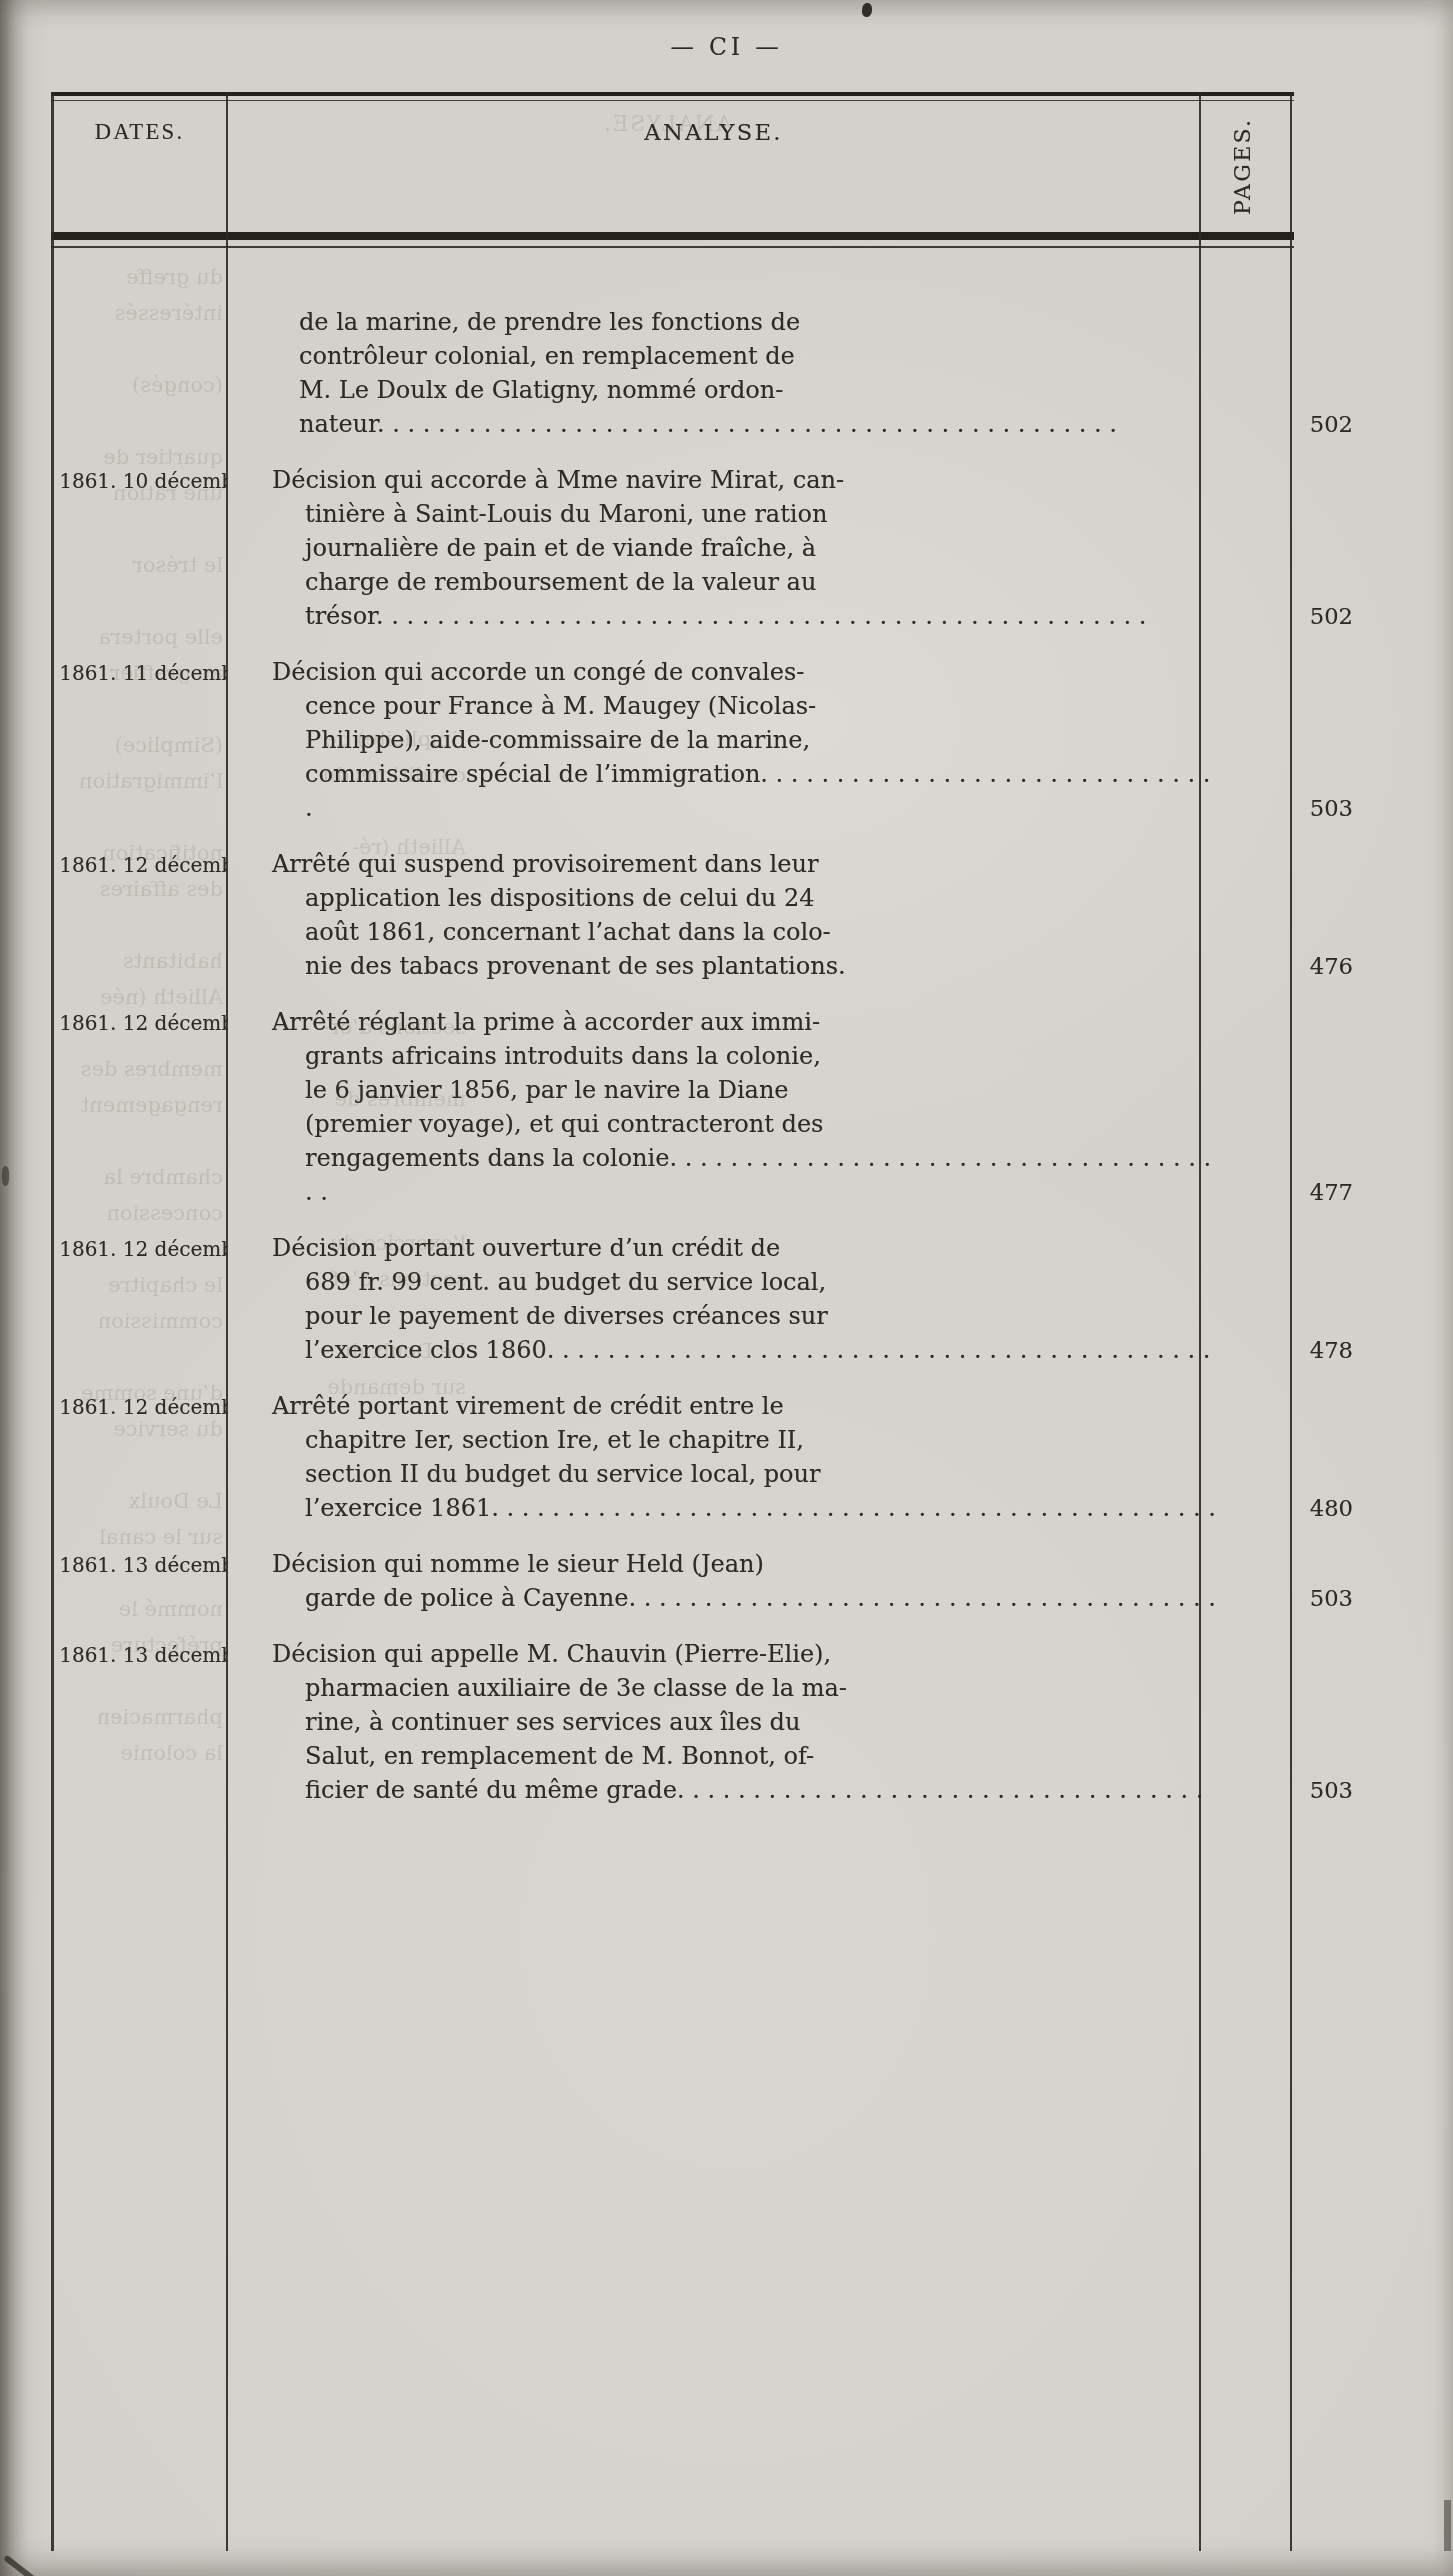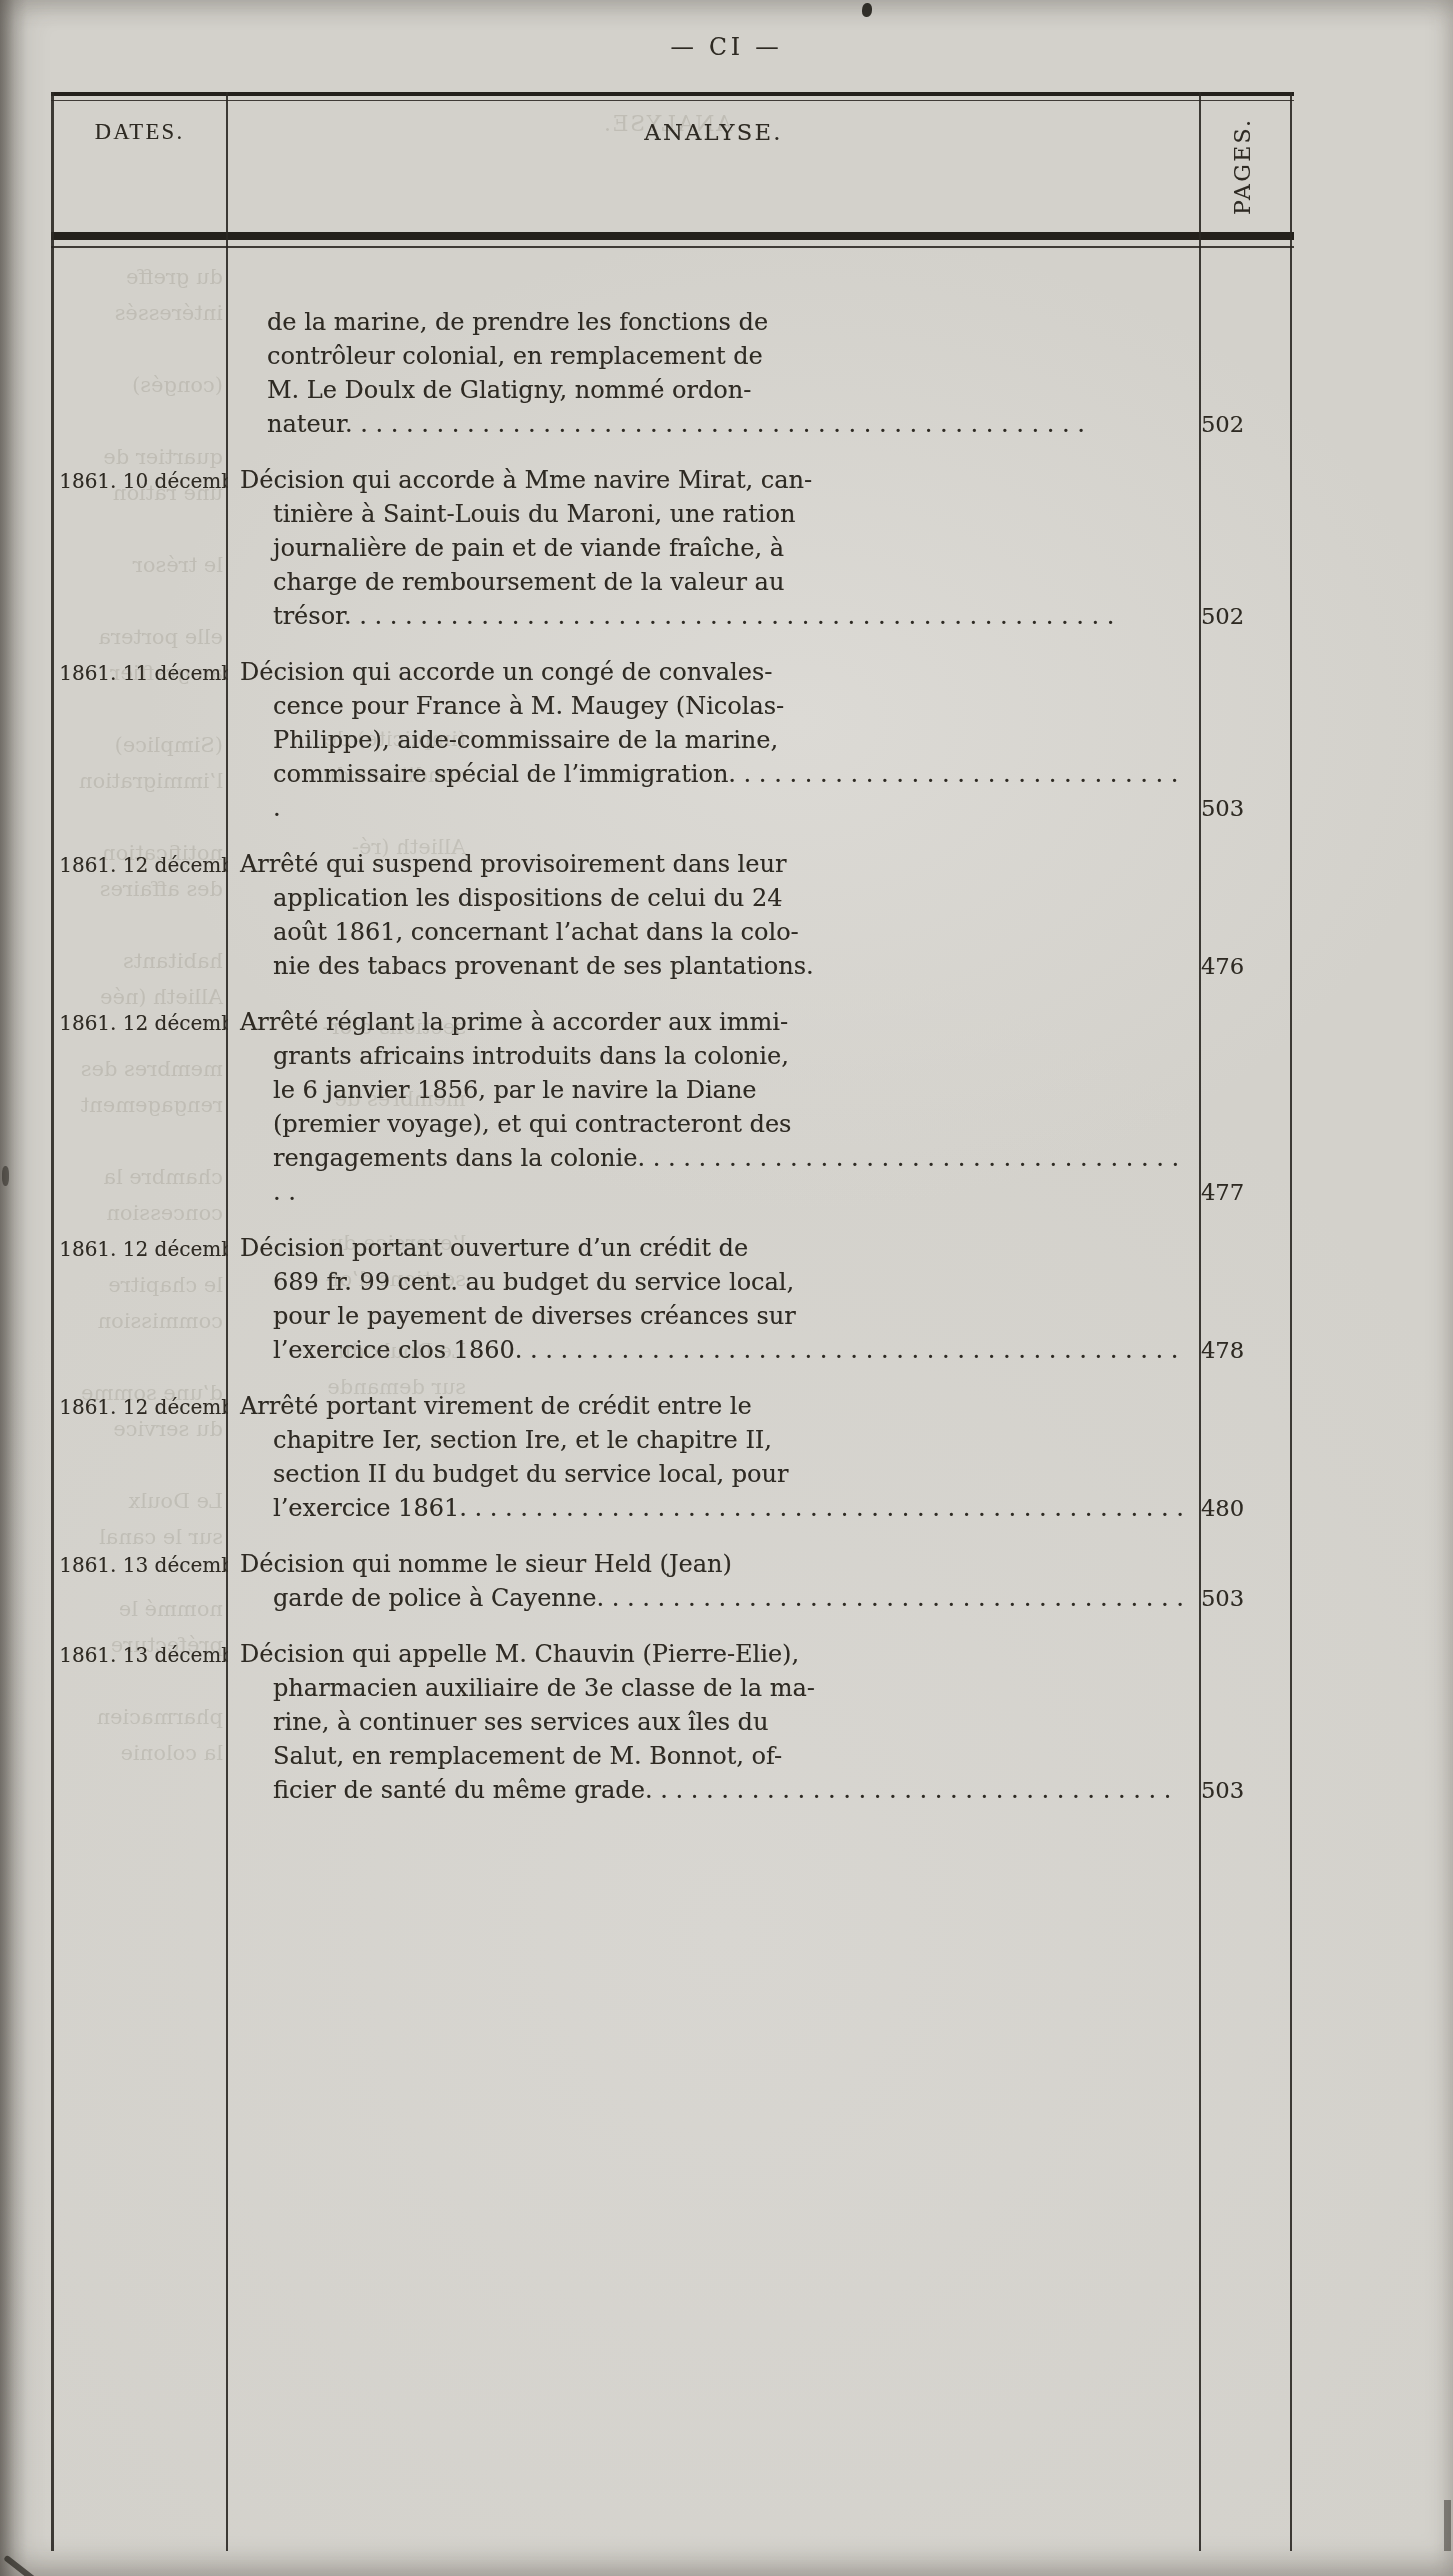--- a/index.html
+++ b/index.html
@@ -43,35 +43,35 @@
   .hd-analyse { left:175px;  width:971px; text-align:center; }
   .hd-pages   {
     left:1148px; top:7.8px; width:89px; height:133px;
     writing-mode:vertical-rl; transform:rotate(180deg);
     text-align:center; line-height:84px;
     font-size:22px; letter-spacing:2.3px;
   }
 
   
   .entries { position:absolute; left:0; top:155px; width:1239px; padding-top:58px; }
-  .entry { display:grid; grid-template-columns:175px 973px 91px; margin-top:22px; }
+  .entry { display:grid; grid-template-columns:175px 973px 91px; margin-top:22px;gap:32px; }
   .entry:first-child { margin-top:0; }
   .c-date {
     font-size:20px; line-height:30px; padding:3.1px 0 0 6.2px;
     white-space:nowrap; overflow:hidden;
   }
   .c-text {
     font-size:24px; line-height:34px;
     padding-left:45px; padding-right:7.8px;
     text-indent:-33px; white-space:pre-line;
   }
   .entry.cont .c-text { text-indent:0; padding-left:39px; }
   .c-page {
     font-size:22.6px; line-height:34px; align-self:end;
-    text-align:left; padding-right:3.1px;
+    text-align:right; padding-right:3.1px;
   }
 
   
   .ghost {
     position:absolute; color:#57523f; opacity:.15;
     transform:scaleX(-1); white-space:pre-line;
     filter:blur(0.3px); text-shadow:none; pointer-events:none;
   }
   .ghost-left    { left:58px;  top:259px; width:165px; font-size:21px; line-height:36px; }
   .ghost-analyse { left:232px; top:721px; width:234px; font-size:21px; line-height:36px; }

